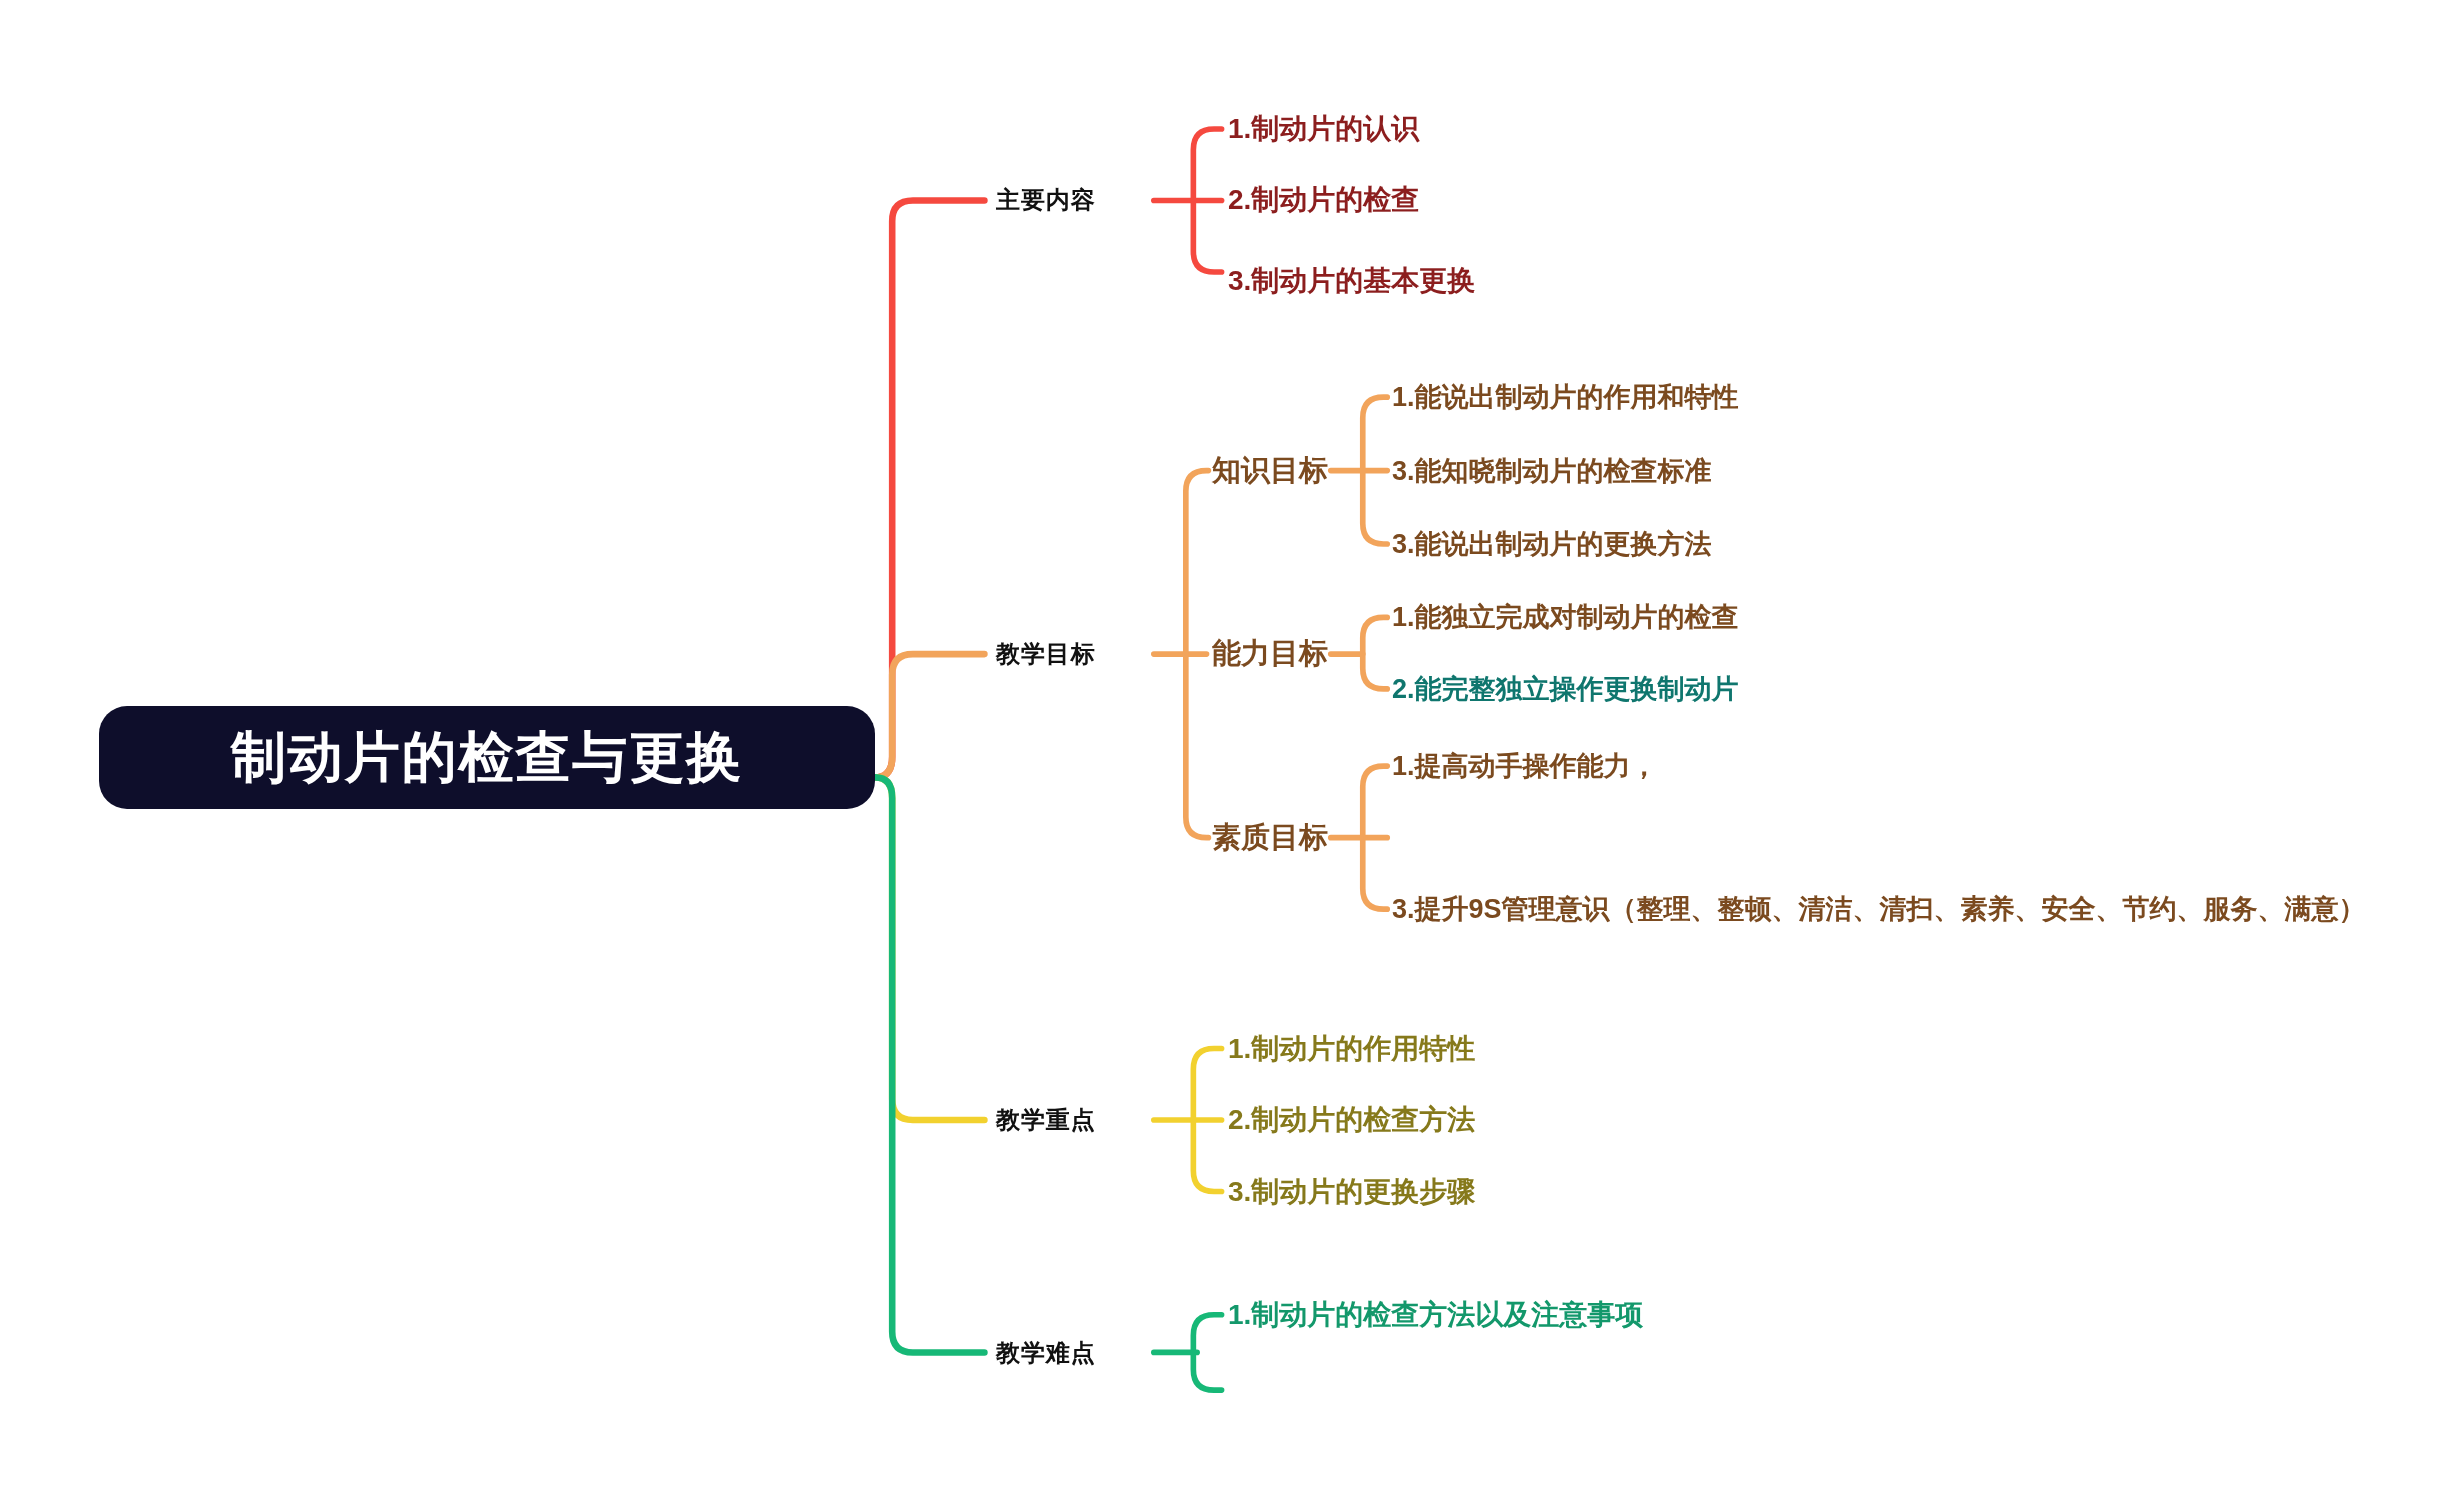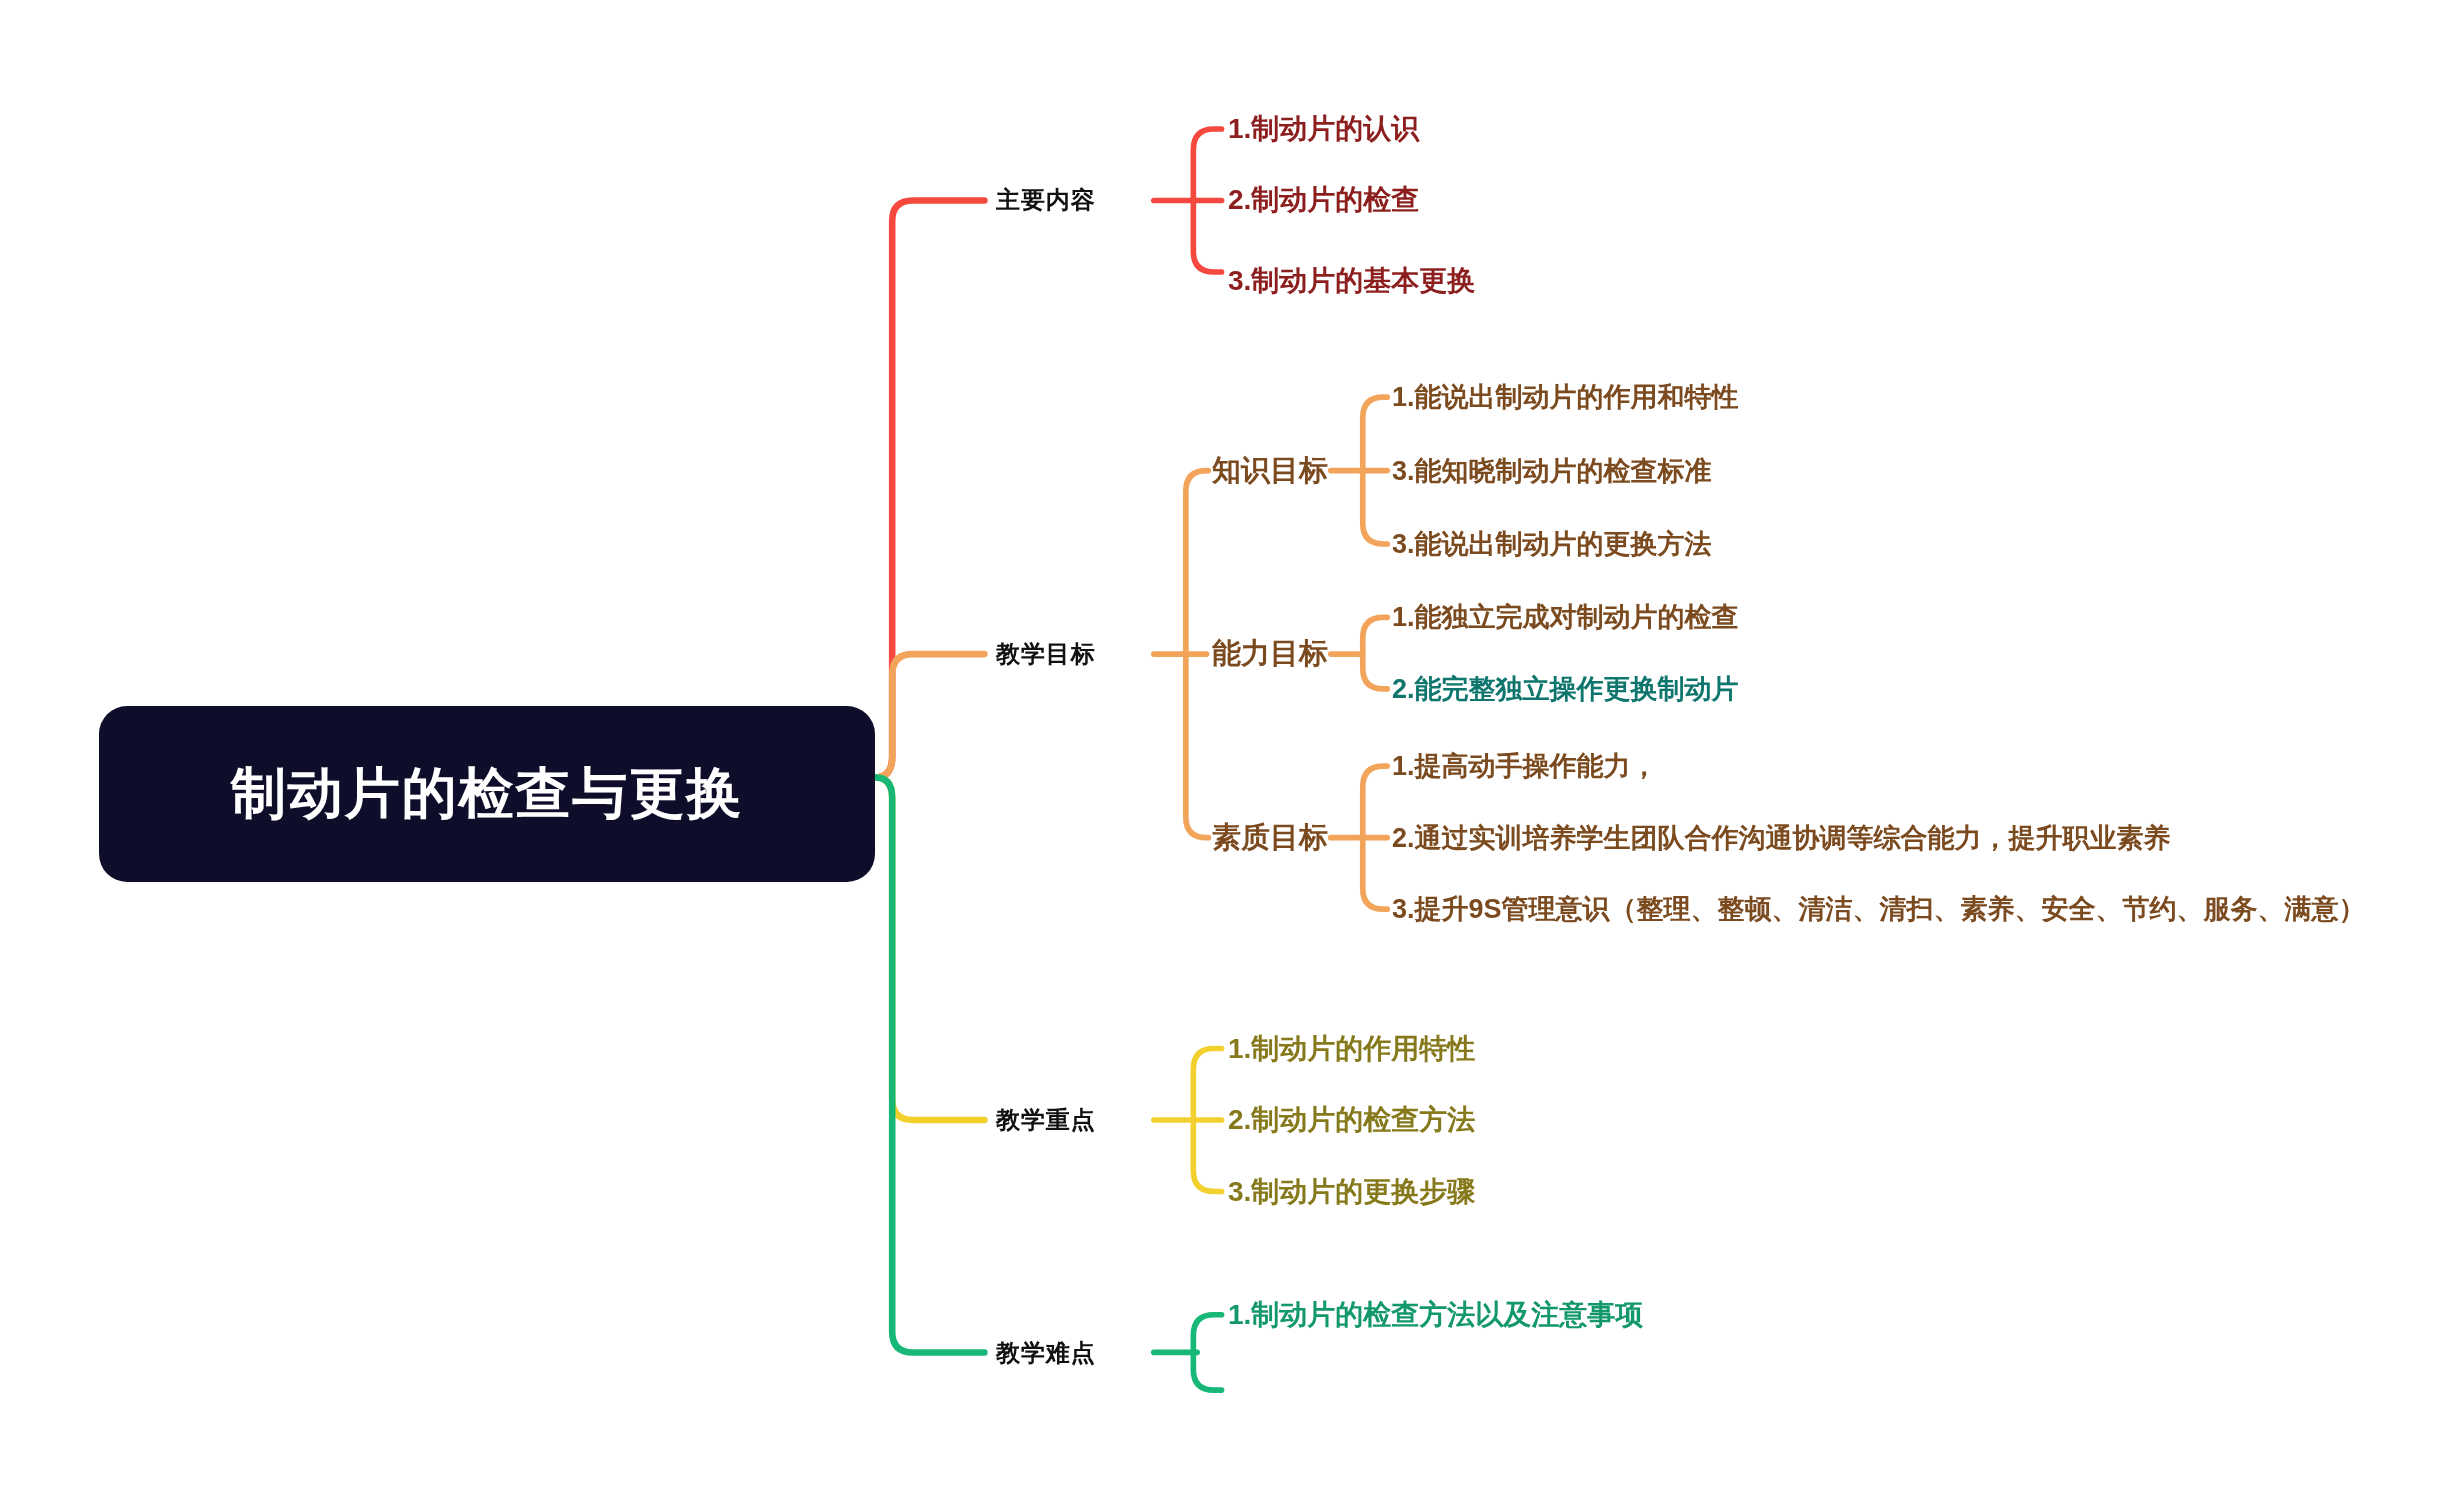--- a/index.html
+++ b/index.html
@@ -17,21 +17,21 @@
     width: 2462px; height: 1504px;
   }
   svg.links path {
     fill: none;
     stroke-linecap: round;
     stroke-linejoin: round;
   }
   .central {
     position: absolute;
     left: 99px; top: 706px;
-    width: 776px; height: 176px;
+    width: 776px; height: 103px;
     border-radius: 28px;
     display: flex;
     align-items: center;
     justify-content: center;
     font-size: 55px;
     font-weight: bold;
     letter-spacing: 1.9px;
     white-space: nowrap;
   }
   .lbl {
@@ -91,21 +91,20 @@
   <div class="lbl sub" style="left: 1212px; top: 838px; color: rgb(123, 74, 31);">素质目标</div>
 
   <div class="lbl leaf" style="left: 1392px; top: 397px; color: rgb(123, 74, 31);">1.能说出制动片的作用和特性</div>
   <div class="lbl leaf" style="left: 1392px; top: 471px; color: rgb(123, 74, 31);">3.能知晓制动片的检查标准</div>
   <div class="lbl leaf" style="left: 1392px; top: 544px; color: rgb(123, 74, 31);">3.能说出制动片的更换方法</div>
 
   <div class="lbl leaf" style="left: 1392px; top: 617px; color: rgb(123, 74, 31);">1.能独立完成对制动片的检查</div>
   <div class="lbl leaf" style="left: 1392px; top: 689px; color: #0f766e;">2.能完整独立操作更换制动片</div>
 
   <div class="lbl leaf" style="left: 1392px; top: 766px; color: rgb(123, 74, 31);">1.提高动手操作能力，</div>
-  <div class="lbl leaf" style="left: 1392px; top: 838px; color: rgb(123, 74, 31);">2.通过实训培养学生团队合作沟通协调等综合能力，提升职业素养</div>
   <div class="lbl leaf" style="left: 1392px; top: 909px; color: rgb(123, 74, 31);">3.提升9S管理意识（整理、整顿、清洁、清扫、素养、安全、节约、服务、满意）</div>
 
   <div class="lbl item" style="left: 1228px; top: 1049px; color: rgb(134, 121, 27);">1.制动片的作用特性</div>
   <div class="lbl item" style="left: 1228px; top: 1120px; color: rgb(134, 121, 27);">2.制动片的检查方法</div>
   <div class="lbl item" style="left: 1228px; top: 1192px; color: rgb(134, 121, 27);">3.制动片的更换步骤</div>
 
   <div class="lbl item" style="left: 1228px; top: 1315px; color: rgb(19, 152, 107);">1.制动片的检查方法以及注意事项</div>
 
 </div>
 

